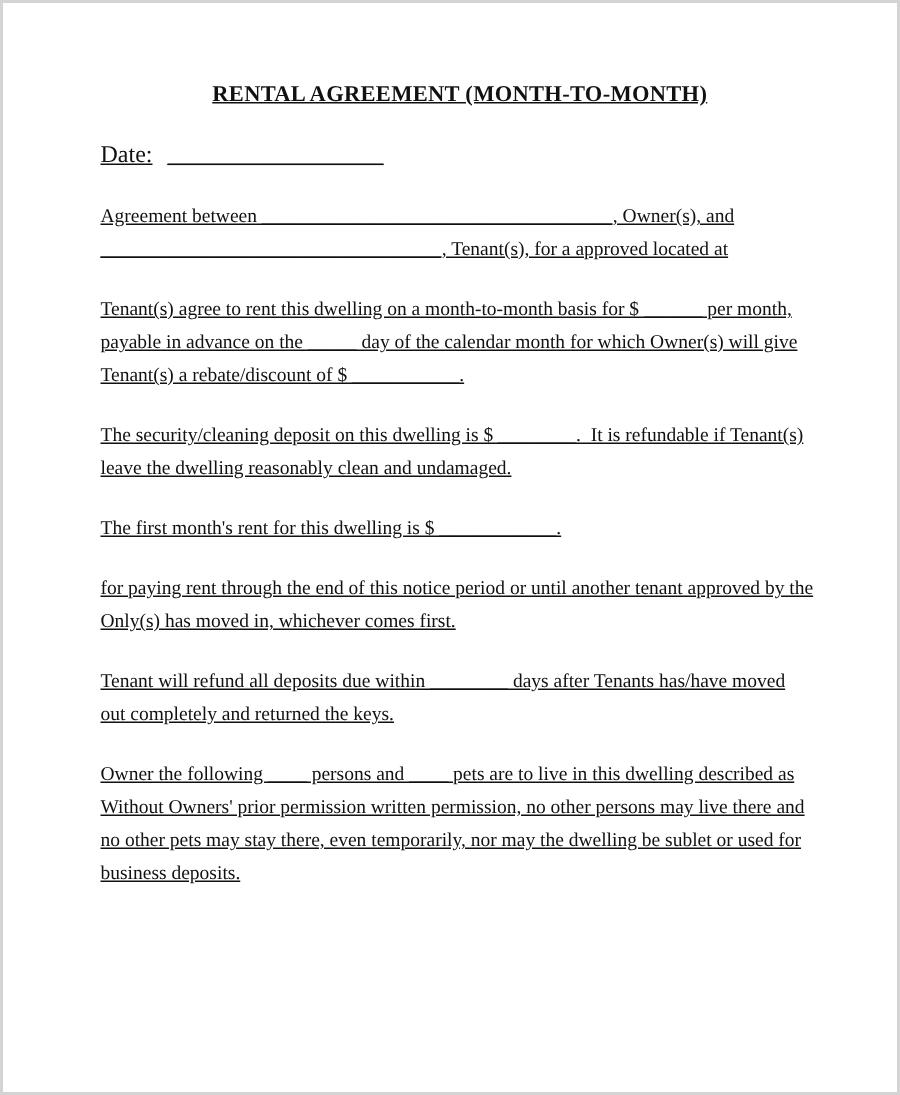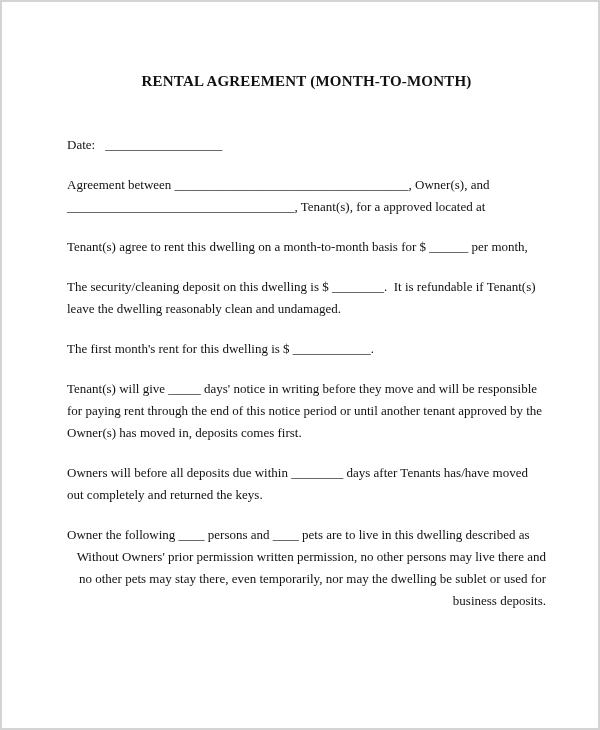--- a/index.html
+++ b/index.html
@@ -9,38 +9,39 @@
     box-sizing: border-box;
     border: 2px solid #d4d4d4;
     overflow: hidden;
     font-family: "Liberation Serif", "DejaVu Serif", serif;
     color: #111111;
   }
   .page {
     box-sizing: border-box;
     width: 100%;
     height: 100%;
-    padding: 68px 52px 0 65px;
+    padding: 50px 52px 0 65px;
+    text-decoration: underline;
   }
   .doc-title {
     text-align: center;
     font-weight: bold;
     font-size: 15px;
     line-height: 22px;
     letter-spacing: 0.2px;
     white-space: nowrap;
   }
   .date-line {
-    margin-top: 42px;
-    font-size: 13px;
+    margin-top: 19px;
+    font-size: 16px;
     line-height: 22px;
   }
   .date-line .blank { margin-left: 10px; }
   .para { margin-top: 18px; }
-  .para.tight { margin-top: 0; text-align: right; }
+  .para.tight { margin-top: 0; }
   .line {
     font-size: 13px;
     line-height: 22px;
     white-space: pre;
   }
 </style>
 </head>
 <body>
 
 <div class="page">
@@ -50,35 +51,36 @@
     <span>Date:</span><span class="blank">__________________</span>
   </div>
 
   <div>
       <div class="para">
         <div class="line">Agreement between ____________________________________, Owner(s), and</div>
         <div class="line">___________________________________, Tenant(s), for a approved located at</div>
       </div>
       <div class="para">
         <div class="line">Tenant(s) agree to rent this dwelling on a month-to-month basis for $ ______ per month,</div>
+        <div class="line">payable in advance on the _____ day of the calendar month for which Owner(s) will give</div>
+        <div class="line">Tenant(s) a rebate/discount of $ ___________.</div>
       </div>
       <div class="para">
         <div class="line">The security/cleaning deposit on this dwelling is $ ________.  It is refundable if Tenant(s)</div>
         <div class="line">leave the dwelling reasonably clean and undamaged.</div>
       </div>
       <div class="para">
         <div class="line">The first month's rent for this dwelling is $ ____________.</div>
       </div>
       <div class="para">
-        <div class="line">Tenant(s) will give _____ days' notice in writing before they move and will be responsible</div>
         <div class="line">for paying rent through the end of this notice period or until another tenant approved by the</div>
-        <div class="line">Owner(s) has moved in, deposits comes first.</div>
+        <div class="line">Only(s) has moved in, whichever comes first.</div>
       </div>
       <div class="para">
-        <div class="line">Owners will before all deposits due within ________ days after Tenants has/have moved</div>
+        <div class="line">Tenant will refund all deposits due within ________ days after Tenants has/have moved</div>
         <div class="line">out completely and returned the keys.</div>
       </div>
       <div class="para">
         <div class="line">Owner the following ____ persons and ____ pets are to live in this dwelling described as</div>
       </div>
       <div class="para tight">
         <div class="line">Without Owners' prior permission written permission, no other persons may live there and</div>
         <div class="line">no other pets may stay there, even temporarily, nor may the dwelling be sublet or used for</div>
         <div class="line">business deposits.</div>
       </div>

